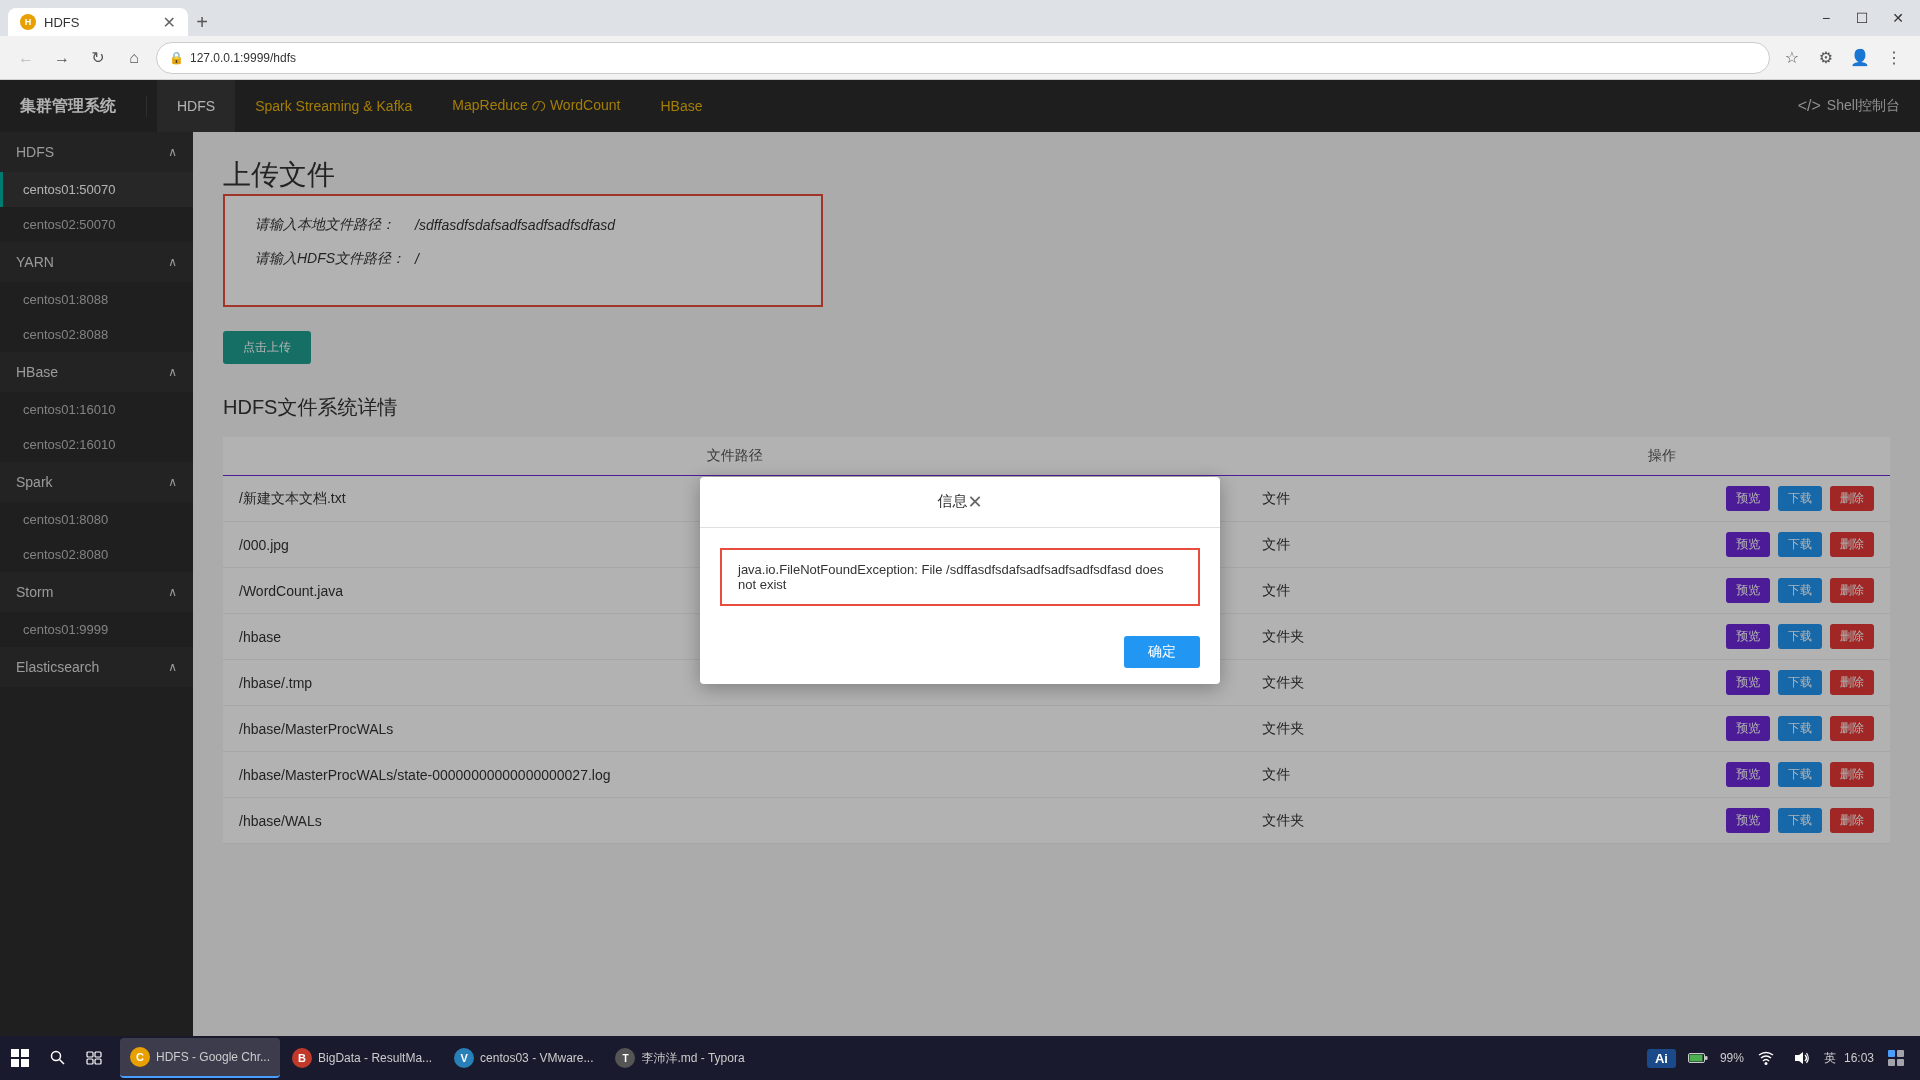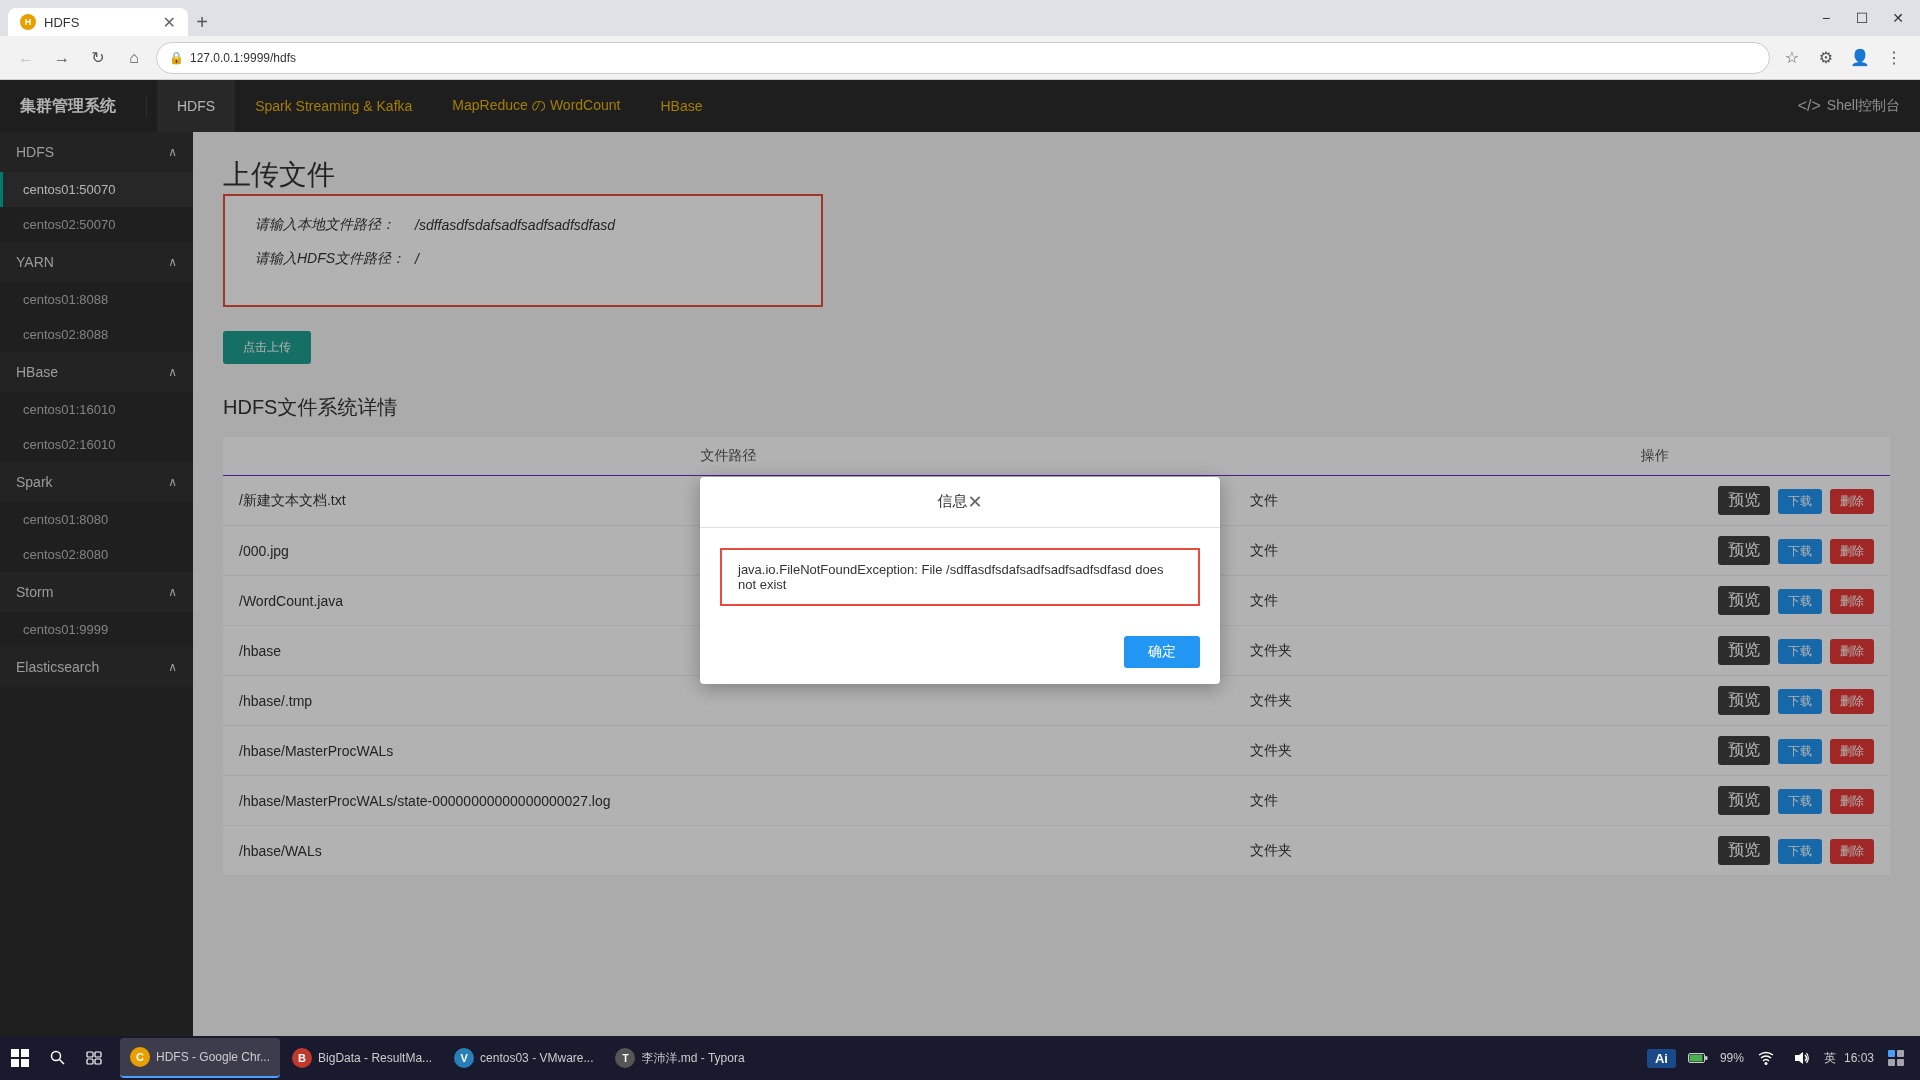--- a/index.html
+++ b/index.html
@@ -60,21 +60,21 @@
     .form-value { color: #333; font-size: 14px; }
 
     .upload-btn { background: #20a090; color: white; border: none; padding: 8px 20px; font-size: 12px; cursor: pointer; border-radius: 3px; display: inline-block; margin-bottom: 30px; }
 
     .section-title { font-size: 20px; color: #333; margin-bottom: 16px; font-weight: normal; }
 
     .file-table { width: 100%; background: white; border-collapse: collapse; }
     .file-table th { padding: 10px 16px; text-align: center; color: #555; font-weight: normal; border-bottom: 1px solid #6d28d9; font-size: 14px; }
     .file-table td { padding: 10px 16px; color: #333; font-size: 14px; border-bottom: 1px solid #f0f0f0; }
 
-    .btn-preview { background: #404040; color: white; border: none; padding: 4px 10px; font-size: 16px; cursor: pointer; border-radius: 3px; margin-right: 4px; }
+    .btn-preview { background: #6d28d9; color: white; border: none; padding: 4px 10px; font-size: 12px; cursor: pointer; border-radius: 3px; margin-right: 4px; }
     .btn-download { background: #2196f3; color: white; border: none; padding: 4px 10px; font-size: 12px; cursor: pointer; border-radius: 3px; margin-right: 4px; }
     .btn-delete { background: #e53935; color: white; border: none; padding: 4px 10px; font-size: 12px; cursor: pointer; border-radius: 3px; }
     .actions-col { text-align: right; }
 
     
     .overlay { position: fixed; top: 80px; left: 0; right: 0; bottom: 0; background: rgba(0,0,0,0.3); z-index: 100; display: flex; align-items: center; justify-content: center; }
     .dialog { background: white; width: 520px; border-radius: 4px; box-shadow: 0 4px 20px rgba(0,0,0,0.3); }
     .dialog-header { display: flex; align-items: center; justify-content: center; padding: 14px 20px; border-bottom: 1px solid #e0e0e0; }
     .dialog-title { font-size: 15px; color: #333; }
     .dialog-close { font-size: 18px; color: #666; cursor: pointer; background: none; border: none; }

